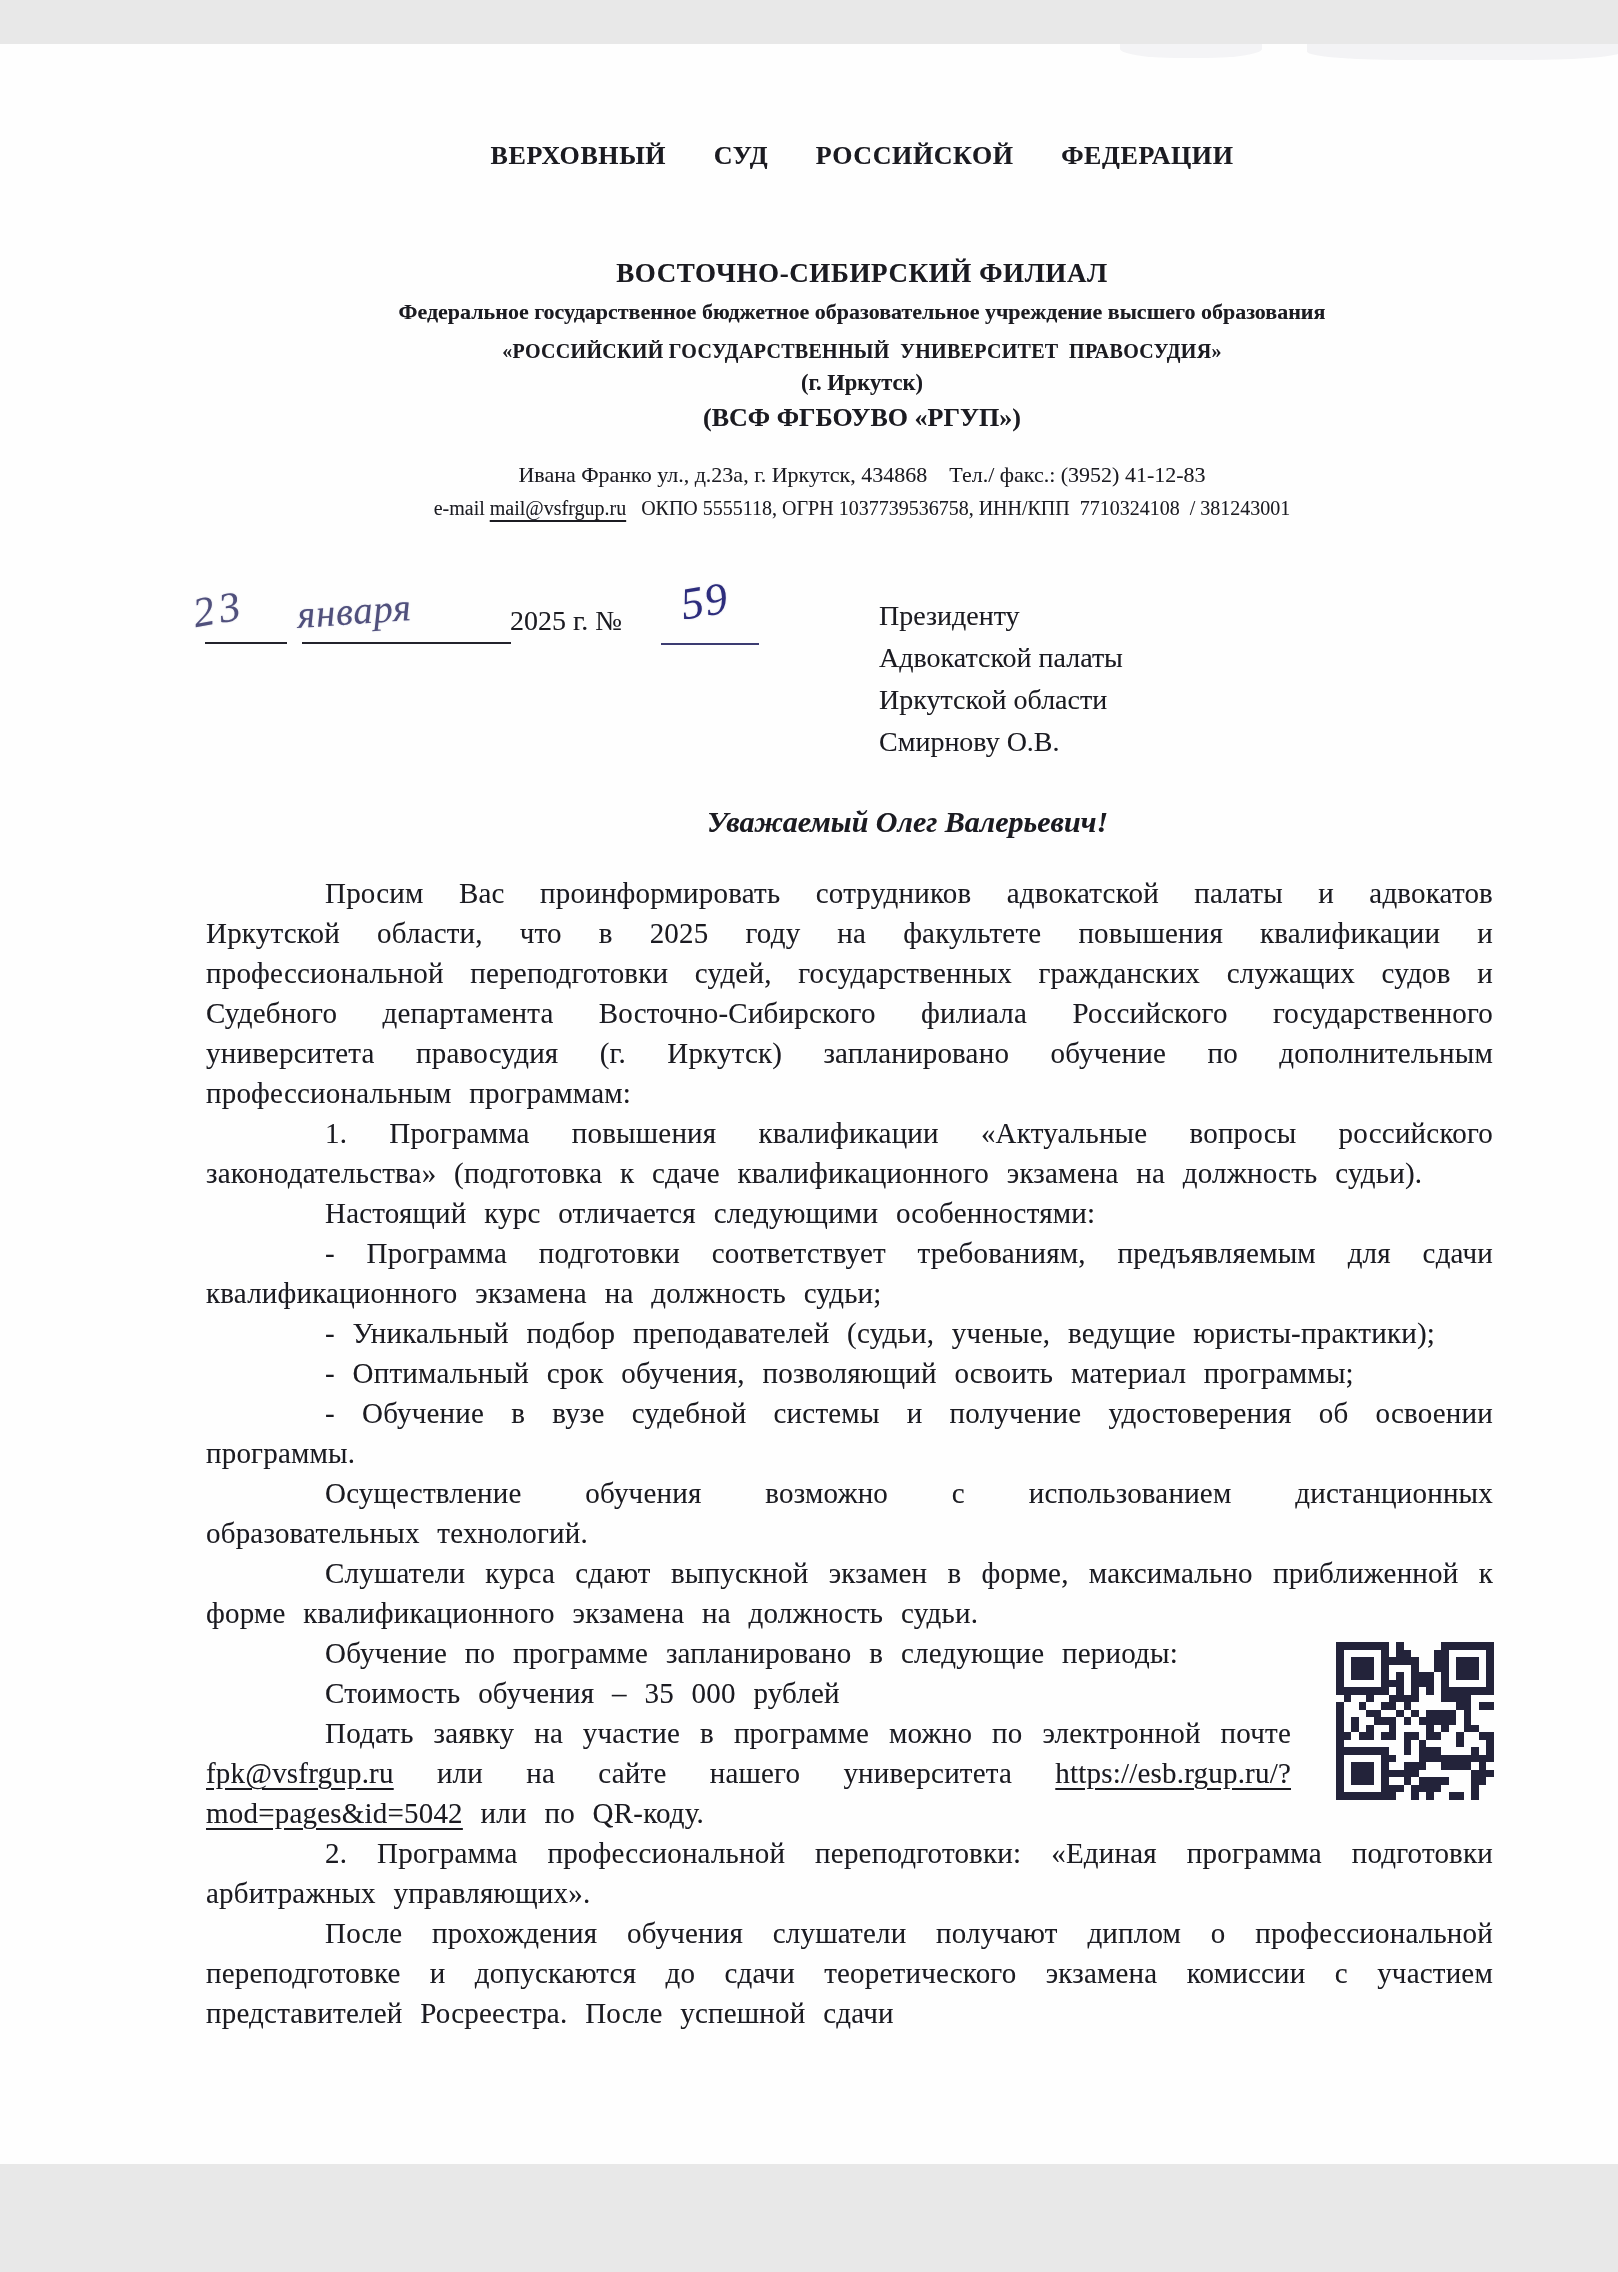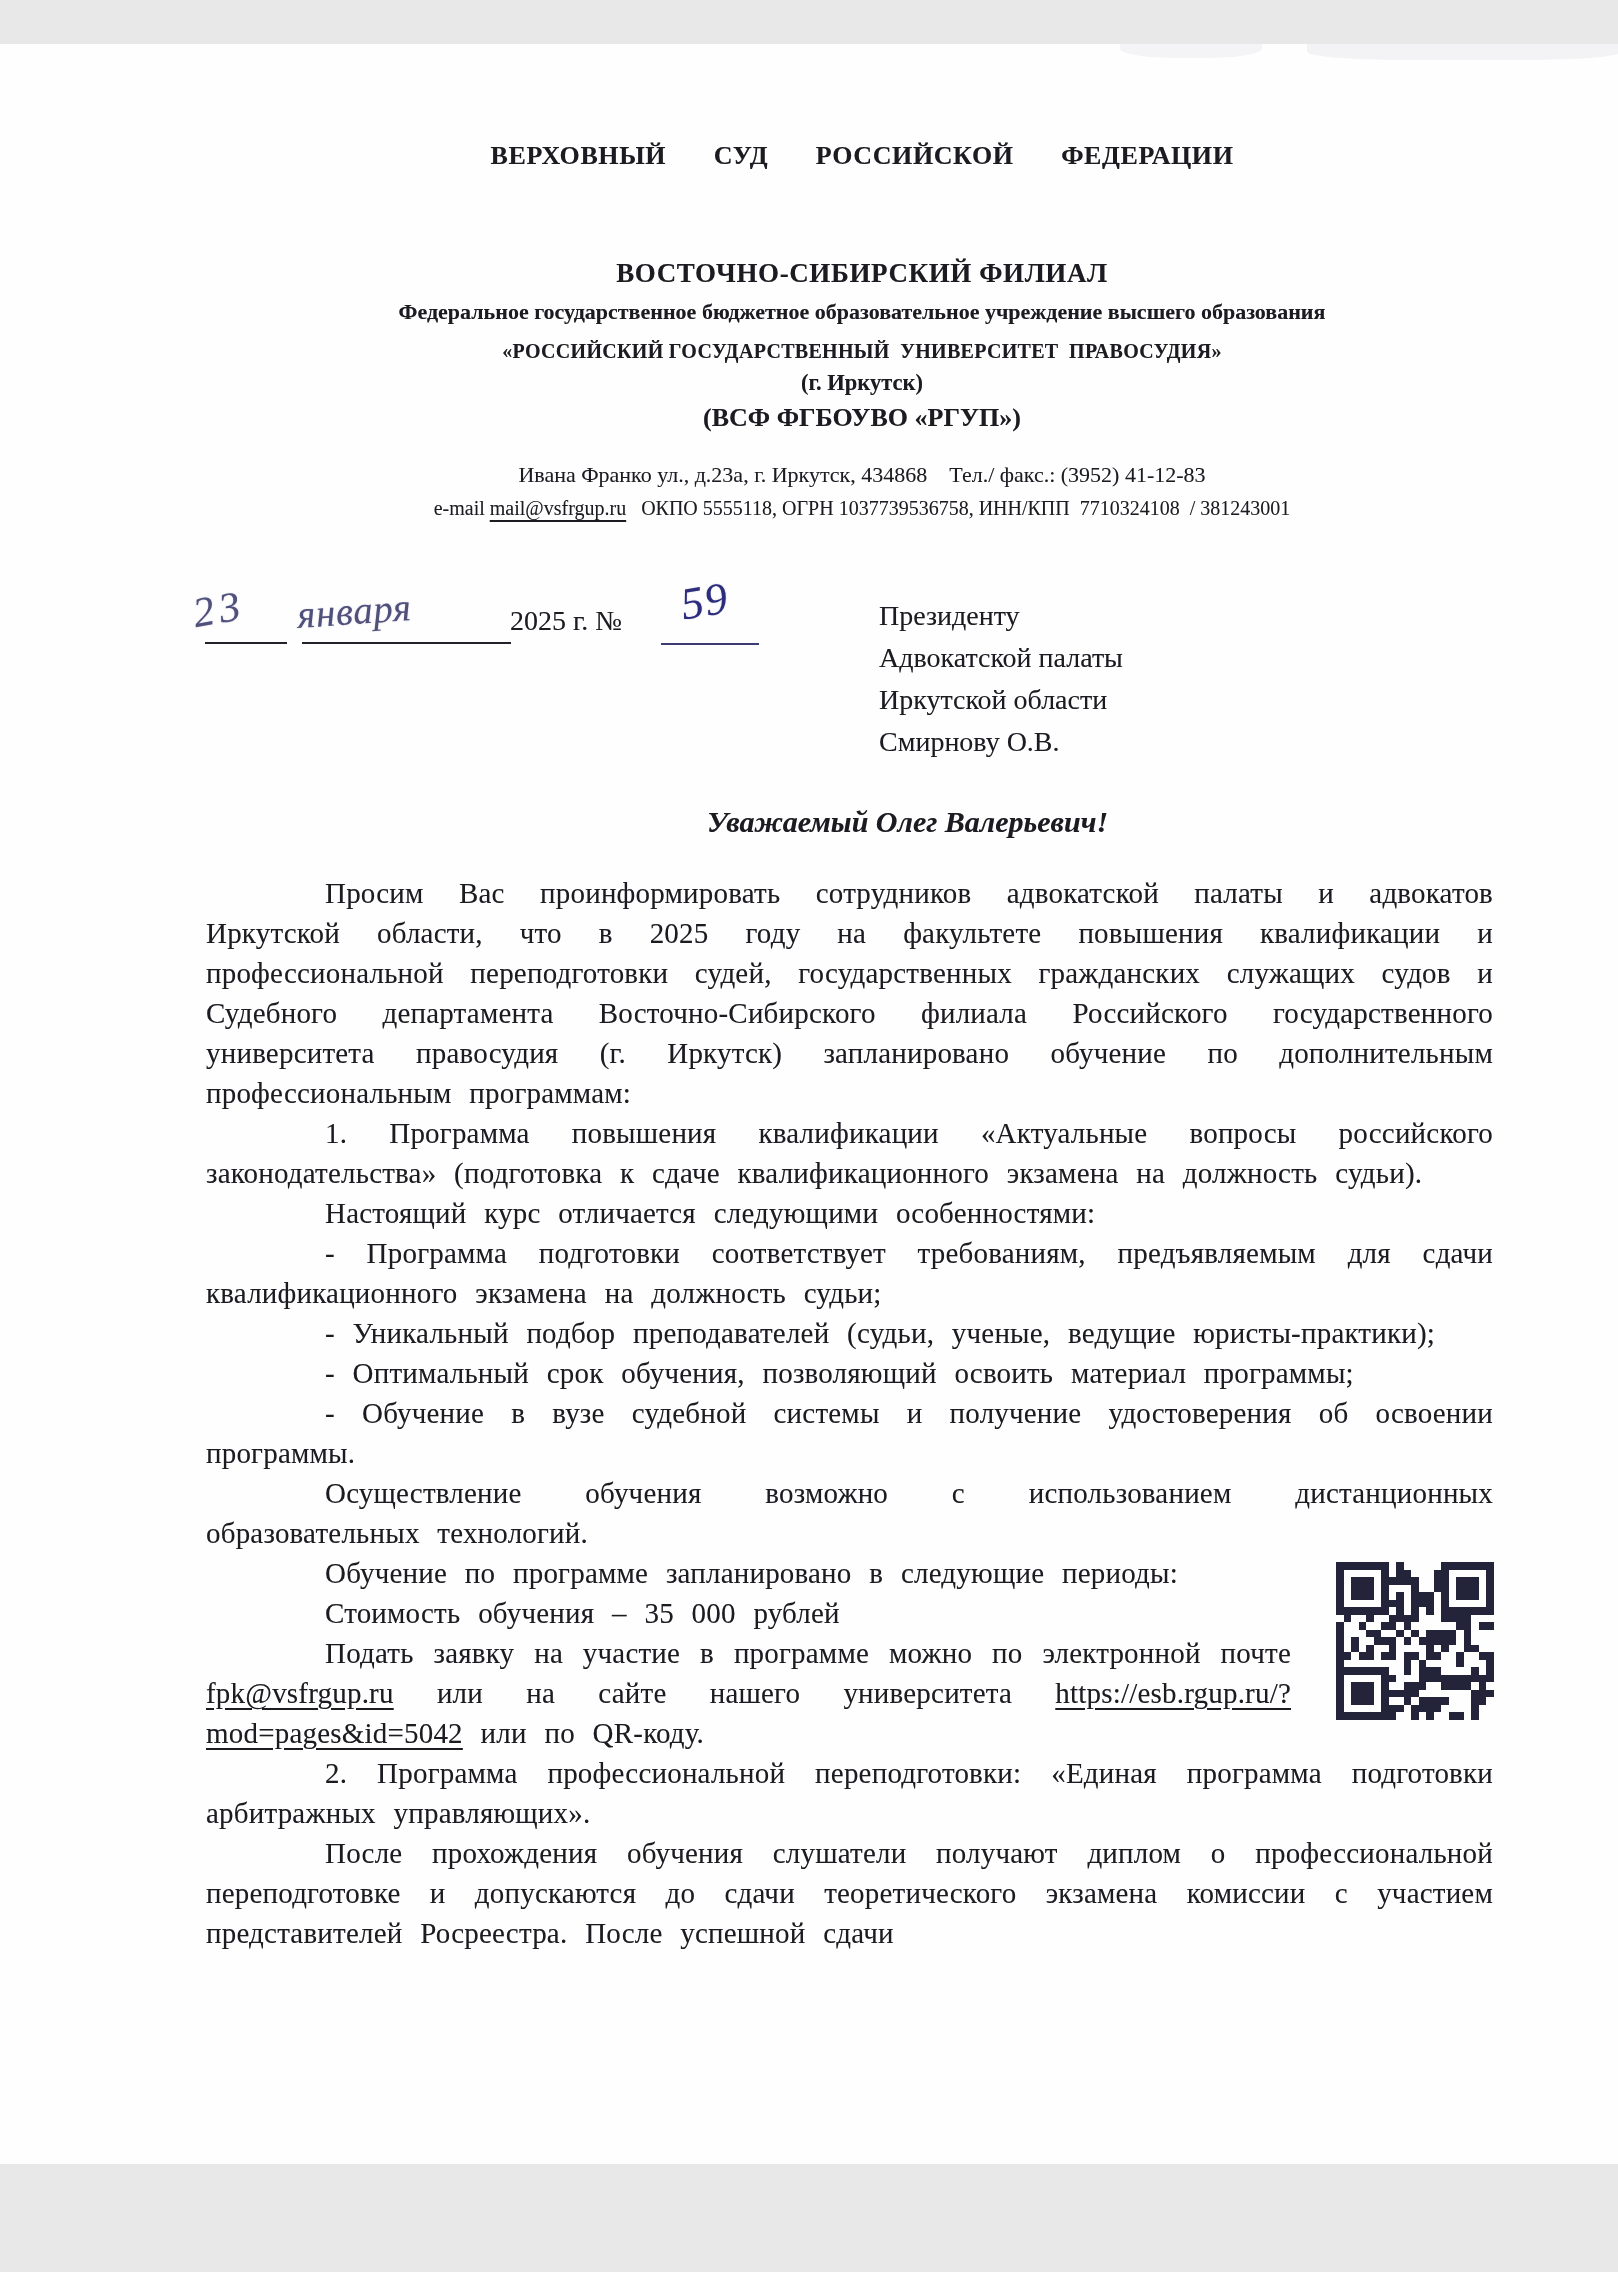--- a/index.html
+++ b/index.html
@@ -104,20 +104,21 @@
 
   <div class="body-text">
       <p class="para"><span>Просим Вас проинформировать сотрудников адвокатской палаты и адвокатов Иркутской области, что в 2025 году на факультете повышения квалификации и профессиональной переподготовки судей, государственных гражданских служащих судов и Судебного департамента Восточно-Сибирского филиала Российского государственного университета правосудия (г. Иркутск) запланировано обучение по дополнительным профессиональным программам:</span></p>
       <p class="para"><span>1. Программа повышения квалификации «Актуальные вопросы российского законодательства» (подготовка к сдаче квалификационного экзамена на должность судьи).</span></p>
       <p class="para"><span>Настоящий курс отличается следующими особенностями:</span></p>
       <p class="para"><span>- Программа подготовки соответствует требованиям, предъявляемым для сдачи квалификационного экзамена на должность судьи;</span></p>
       <p class="para"><span>- Уникальный подбор преподавателей (судьи, ученые, ведущие юристы-практики);</span></p>
       <p class="para"><span>- Оптимальный срок обучения, позволяющий освоить материал программы;</span></p>
       <p class="para"><span>- Обучение в вузе судебной системы и получение удостоверения об освоении программы.</span></p>
       <p class="para"><span>Осуществление обучения возможно с использованием дистанционных образовательных технологий.</span></p>
+      <p class="para"><span>Слушатели курса сдают выпускной экзамен в форме, максимально приближенной к форме квалификационного экзамена на должность судьи.</span></p>
       <div class="qr-float">
         <svg viewBox="0 0 21 21" width="158" height="158" shape-rendering="crispEdges">
           <rect x="0" y="0" width="1" height="1" fill="#23233a"></rect>
           <rect x="1" y="0" width="1" height="1" fill="#23233a"></rect>
           <rect x="2" y="0" width="1" height="1" fill="#23233a"></rect>
           <rect x="3" y="0" width="1" height="1" fill="#23233a"></rect>
           <rect x="4" y="0" width="1" height="1" fill="#23233a"></rect>
           <rect x="5" y="0" width="1" height="1" fill="#23233a"></rect>
           <rect x="6" y="0" width="1" height="1" fill="#23233a"></rect>
           <rect x="8" y="0" width="1" height="1" fill="#23233a"></rect>

